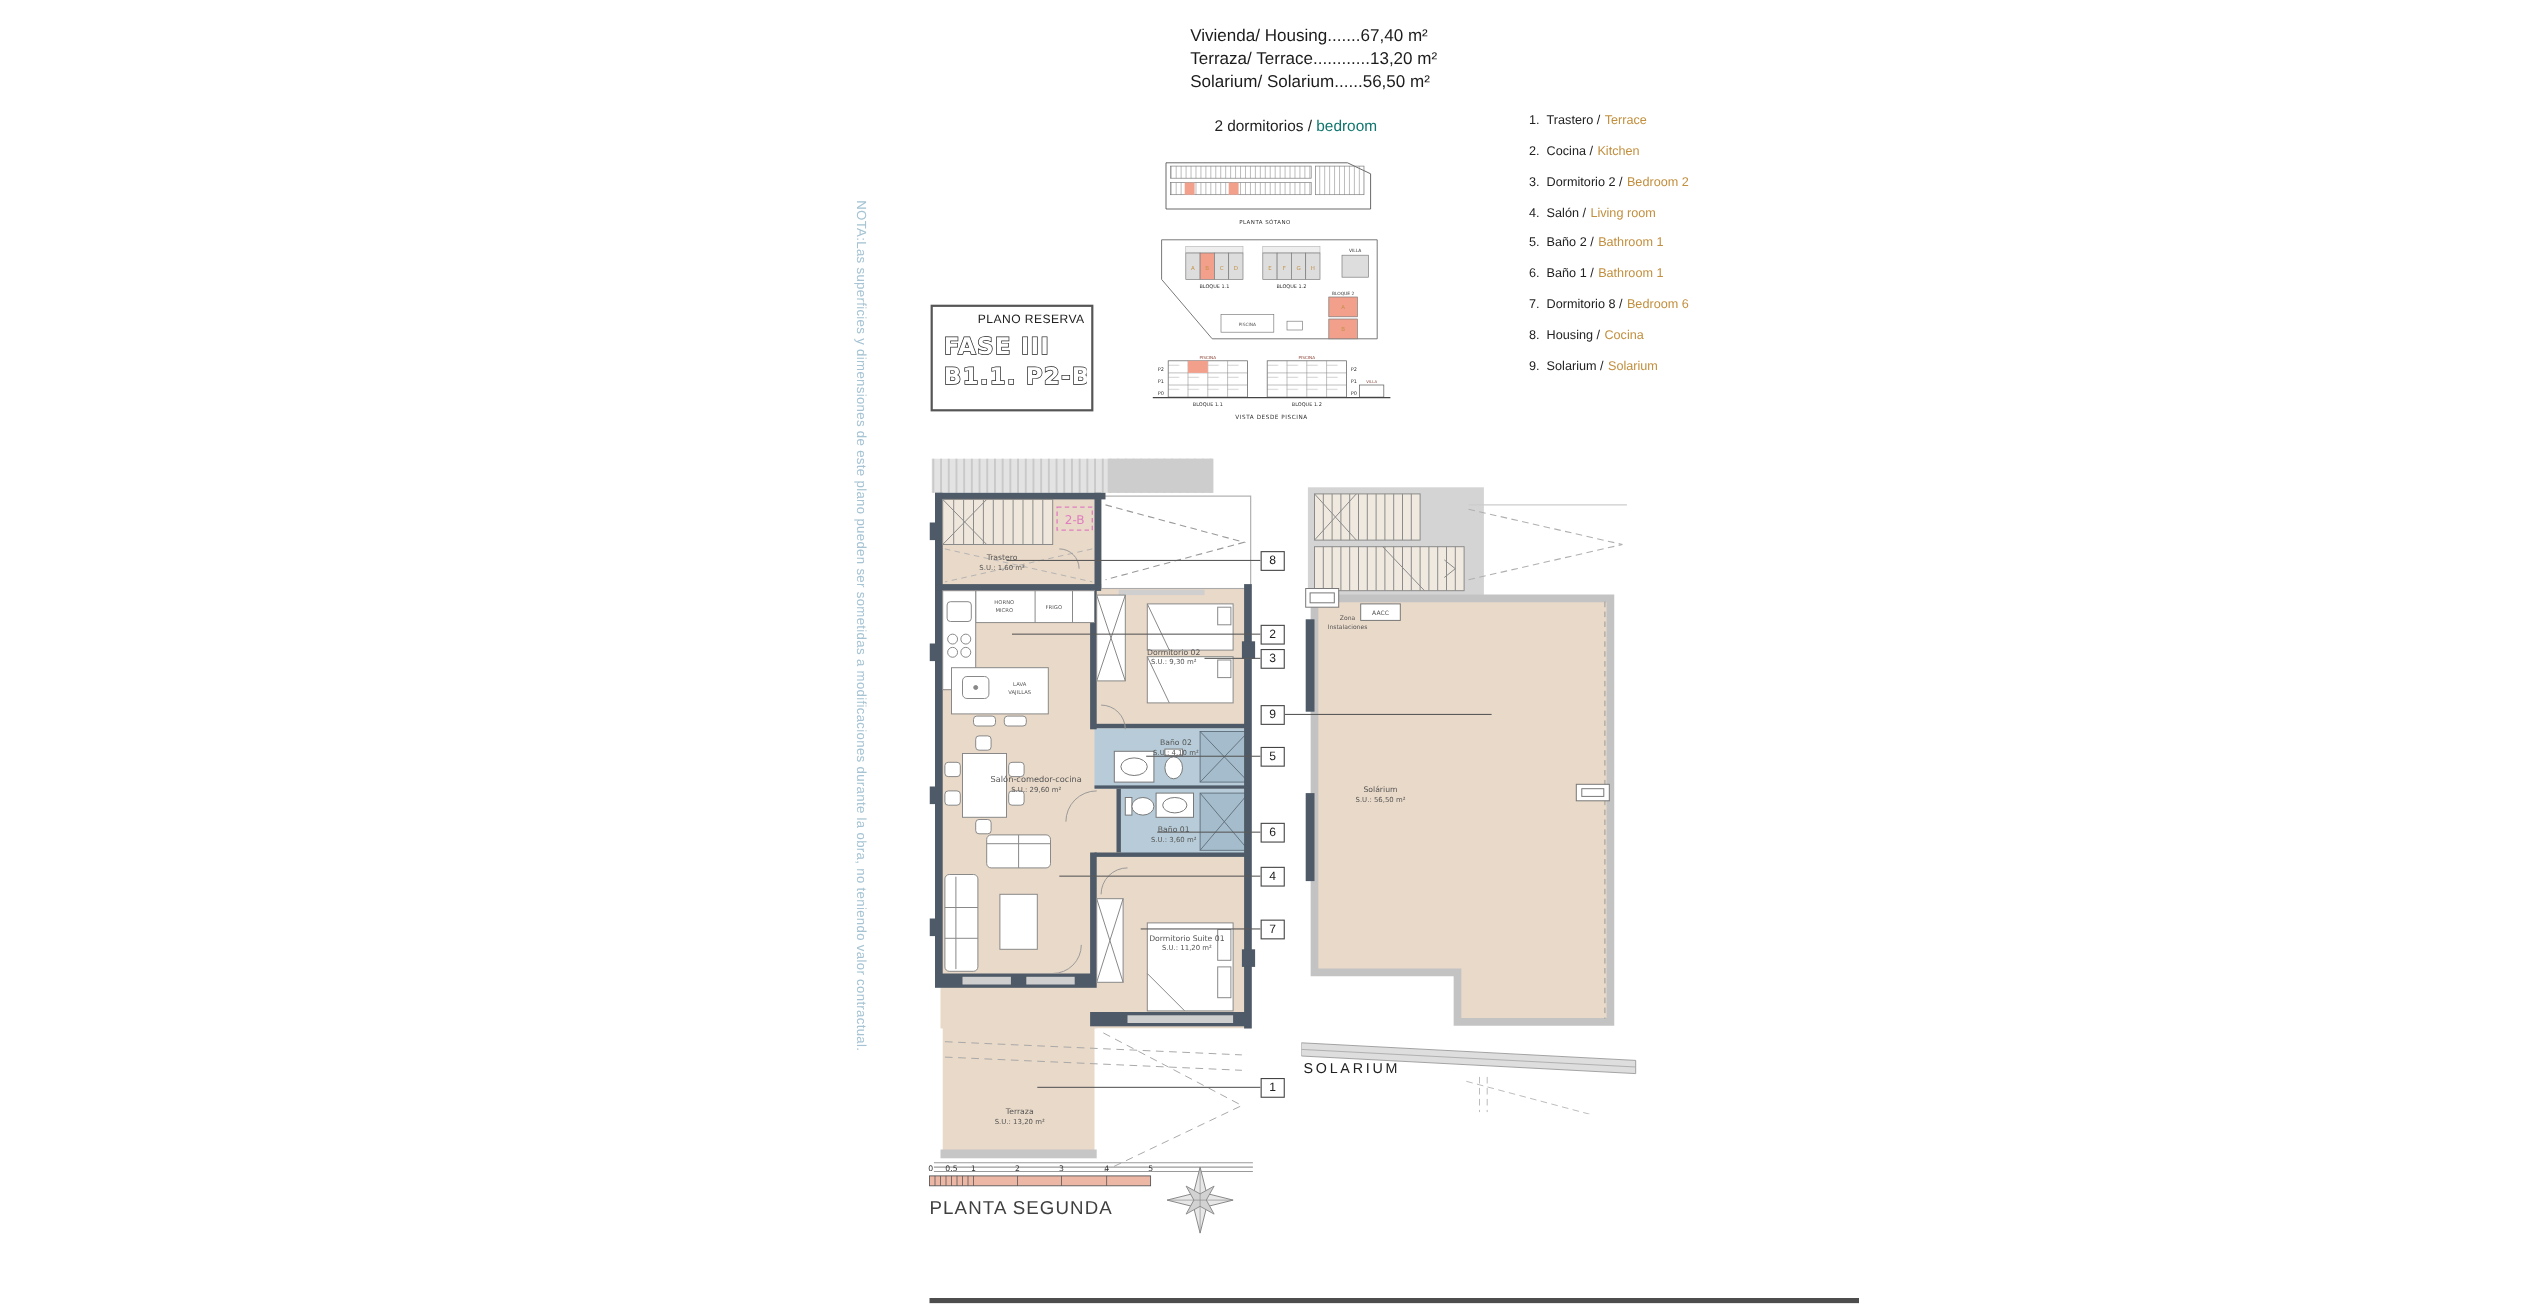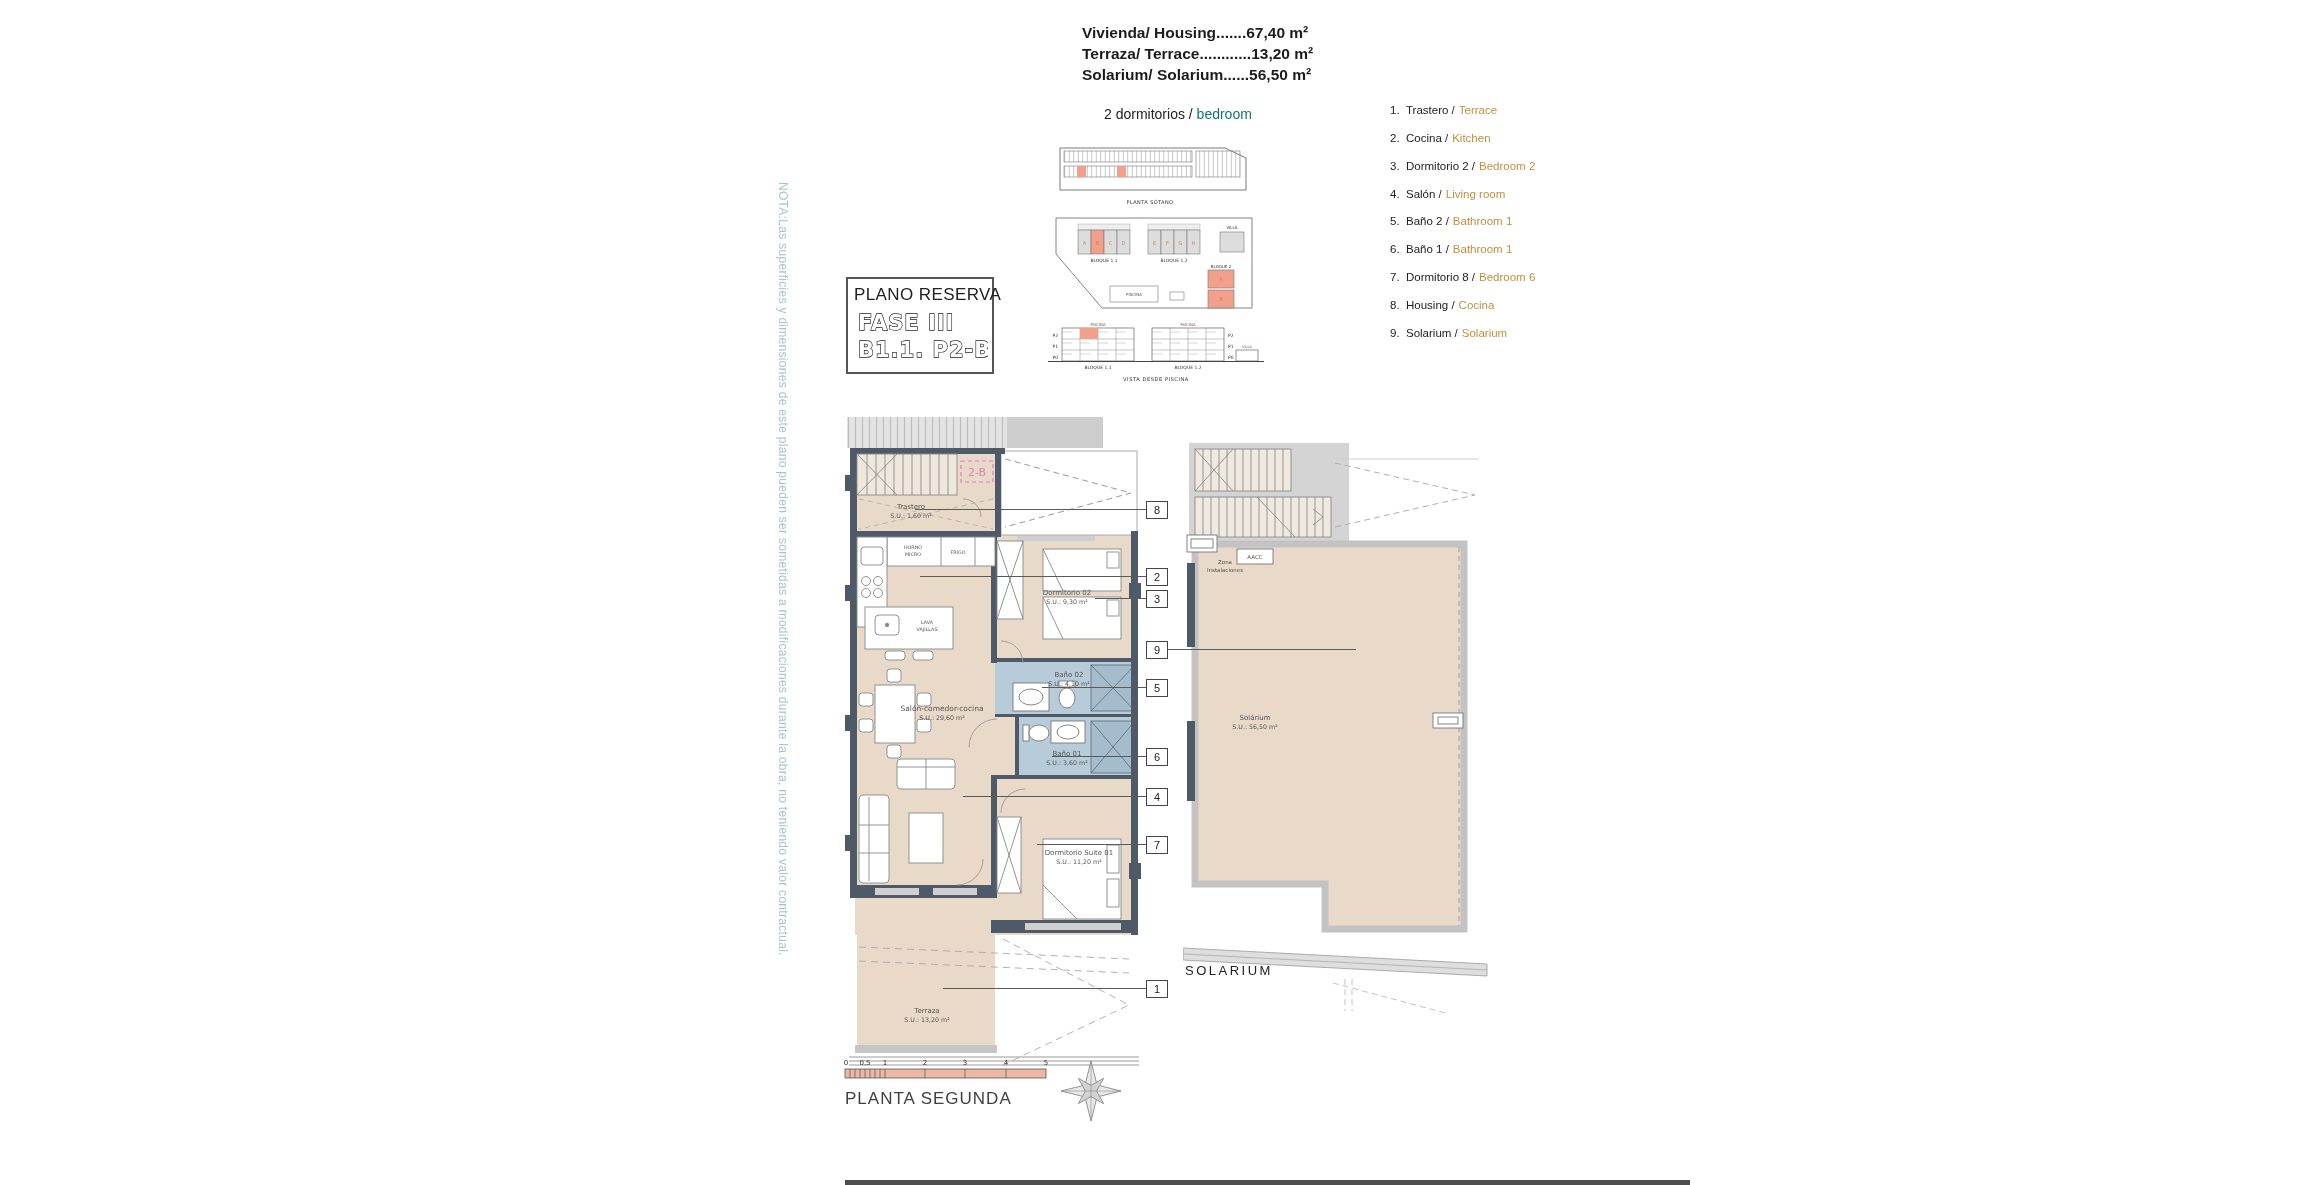--- a/index.html
+++ b/index.html
@@ -2,25 +2,25 @@
 <html><head>
 <meta charset="utf-8">
 <style>
   html,body{margin:0;padding:0;background:#fff}
   .canvas{position:relative;width:2304px;height:1185px;background:#fff;
     font-family:"Liberation Sans",sans-serif;overflow:hidden}
   .abs{position:absolute}
   svg{display:block}
   svg text{font-family:"DejaVu Sans",sans-serif}
   .note{writing-mode:vertical-rl;color:#a5c3d3;font-size:12px;letter-spacing:.3px;white-space:nowrap}
-  .summary{font-size:15.5px;font-weight:bold;color:#1c1c1c;line-height:21px;white-space:nowrap}
+  .summary{font-size:15.5px;font-weight:normal;color:#1c1c1c;line-height:21px;white-space:nowrap}
   .bedrooms{font-size:14px;color:#222;white-space:nowrap}
   .orange{color:#0f766e}
   .reserva{border:2px solid #555;background:#fff;width:148px;height:97px;box-sizing:border-box;padding:5px 6px 0}
-  .reserva-title{font-size:17px;color:#222;letter-spacing:.4px;text-align:center;margin:1px 0 2px;white-space:nowrap}
+  .reserva-title{font-size:11px;color:#222;letter-spacing:.4px;text-align:right;margin:1px 0 2px;white-space:nowrap}
   .lg-row{position:absolute;font-size:11.5px;color:#222;white-space:nowrap}
   .lg-num{display:inline-block;width:16px}
   .lg-es{margin-right:4px}
   .lg-en{color:#c28f3e}
   .callout{position:absolute;width:22px;height:18px;border:1.4px solid #444;background:#fff;
     font-size:11px;color:#222;display:flex;align-items:center;justify-content:center;box-sizing:border-box}
   .leader{position:absolute;height:1px;background:#5a5a5a}
   .caption-ps{font-size:17px;letter-spacing:1px;color:#404040;white-space:nowrap}
   .caption-sol{font-size:13px;letter-spacing:2.5px;color:#222;white-space:nowrap}
   .bottombar{background:#4d4d4d}

